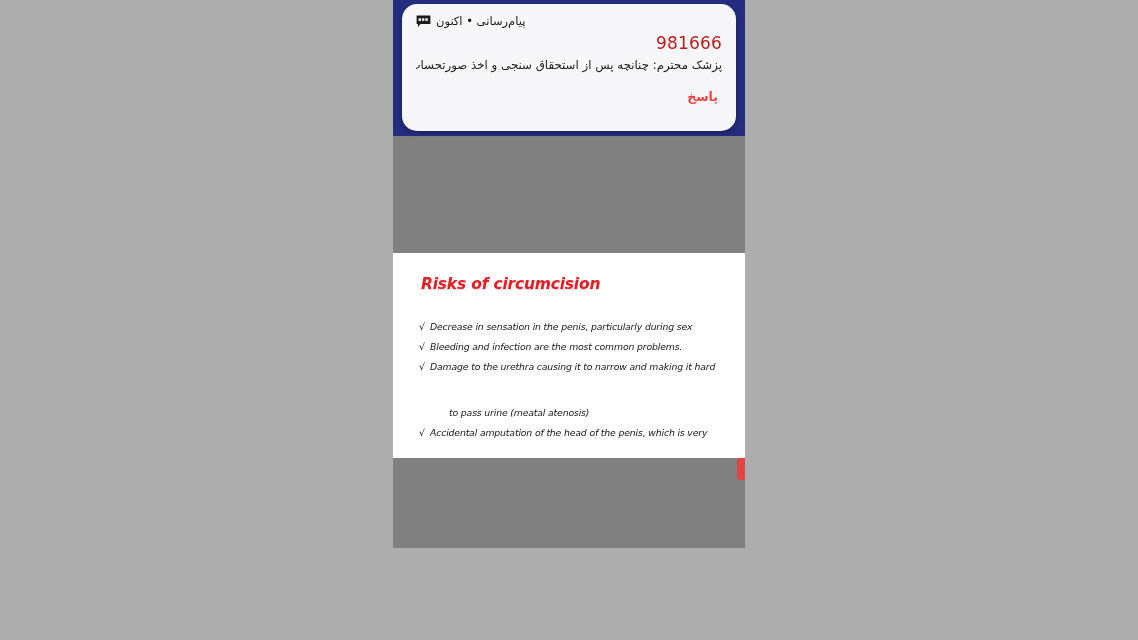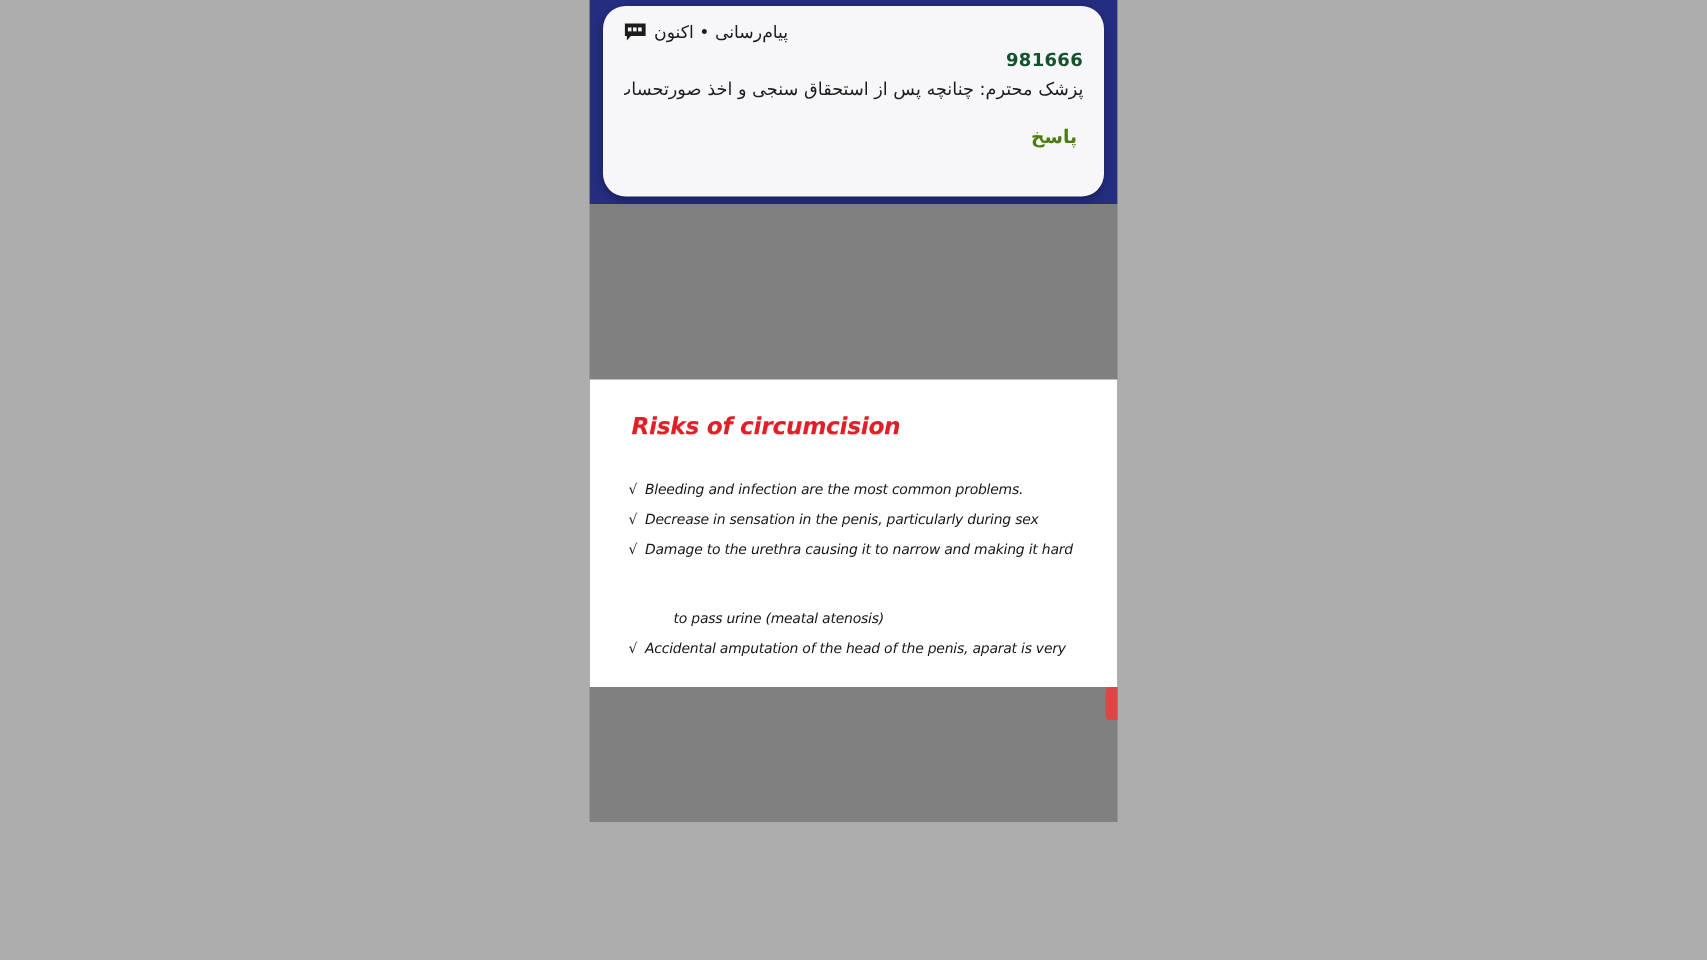--- a/index.html
+++ b/index.html
@@ -109,23 +109,23 @@
     color: #1b1b1b;
     font-family: "DejaVu Sans", sans-serif;
     white-space: nowrap;
     line-height: 15px;
   }
 
   .notif-sender {
     margin-top: 3px;
     text-align: right;
     direction: rtl;
-    font-size: 12px;
-    font-weight: bold;
-    color: #14532d;
+    font-size: 17px;
+    font-weight: normal;
+    color: #b91c1c;
     letter-spacing: .2px;
     font-family: "DejaVu Sans", sans-serif;
   }
 
   .notif-body {
     margin-top: 4px;
     text-align: right;
     direction: rtl;
     font-size: 11.8px;
     color: #1d1d1d;
@@ -137,21 +137,21 @@
 
   .notif-actions {
     margin-top: 13px;
     text-align: right;
     direction: rtl;
     padding-right: 4px;
   }
   .reply-link {
     display: inline-block;
     font-size: 12.5px;
-    color: #4d7c0f;
+    color: #ef4444;
     font-weight: bold;
     cursor: pointer;
     font-family: "DejaVu Sans", sans-serif;
   }
 
   
   #slide {
     position: absolute;
     left: 0;
     top: 253px;
@@ -286,24 +286,24 @@
 
       <div class="notif-actions">
         <span class="reply-link">پاسخ</span>
       </div>
 
     </div>
 
     <div id="slide">
       <div id="slide-title">Risks of circumcision</div>
       <ul id="slide-list">
+          <li><span class="tick">√</span><span>Decrease in sensation in the penis, particularly during sex</span></li>
           <li><span class="tick">√</span><span>Bleeding and infection are the most common problems.</span></li>
-          <li><span class="tick">√</span><span>Decrease in sensation in the penis, particularly during sex</span></li>
           <li><span class="tick">√</span><span>Damage to the urethra causing it to narrow and making it hard</span><span class="cont">to pass urine (meatal atenosis)</span></li>
-          <li><span class="tick">√</span><span>Accidental amputation of the head of the penis, aparat is very</span></li>
+          <li><span class="tick">√</span><span>Accidental amputation of the head of the penis, which is very</span></li>
         </ul>
     </div>
 
     <div id="edge-marker"></div>
 
     <div id="watermark">
       <div id="watermark-text">aparat.com/modavem_m</div>
     </div>
 
     <div id="page-badge">7 / 33</div>

